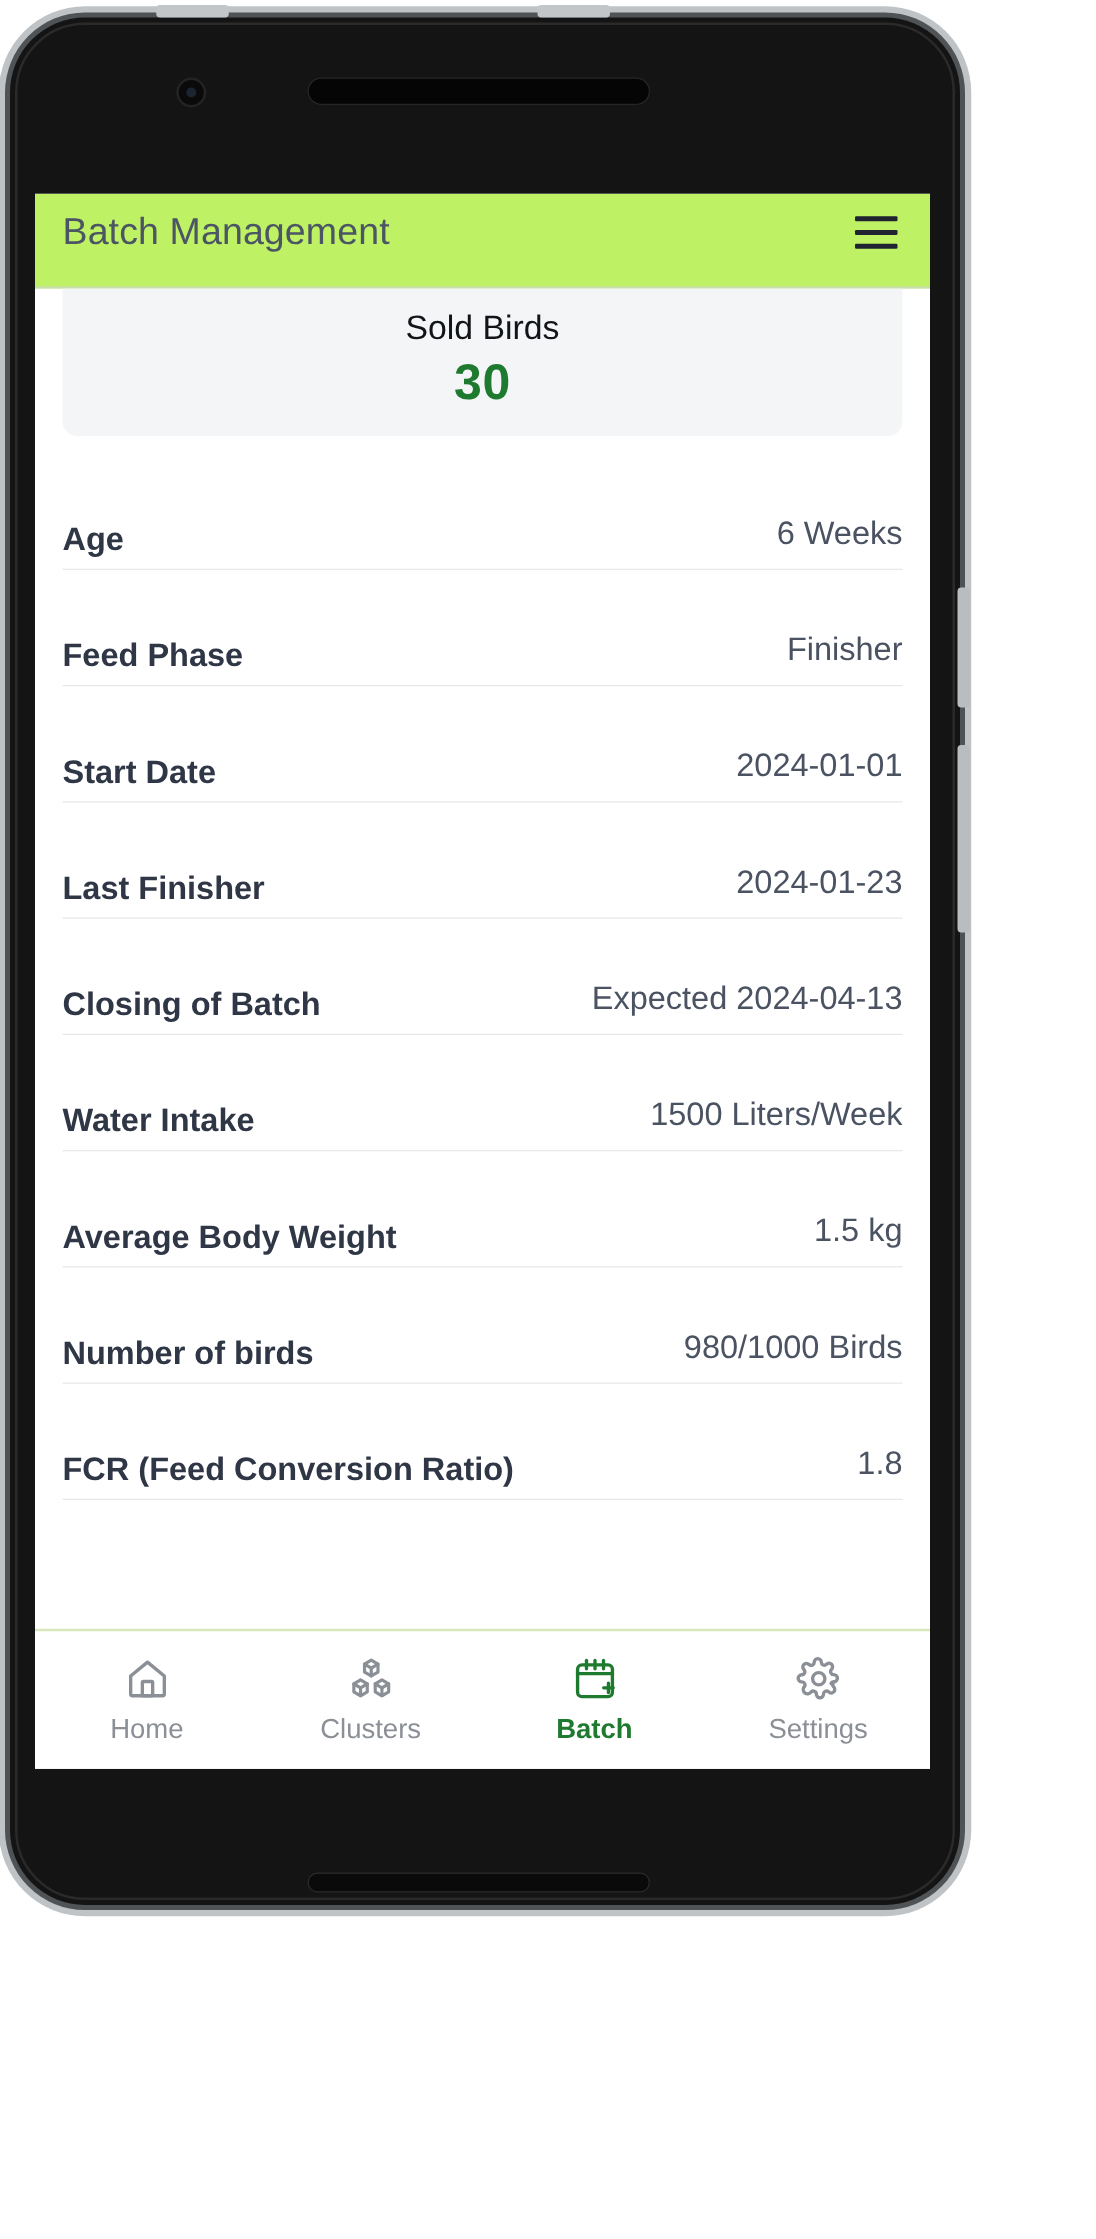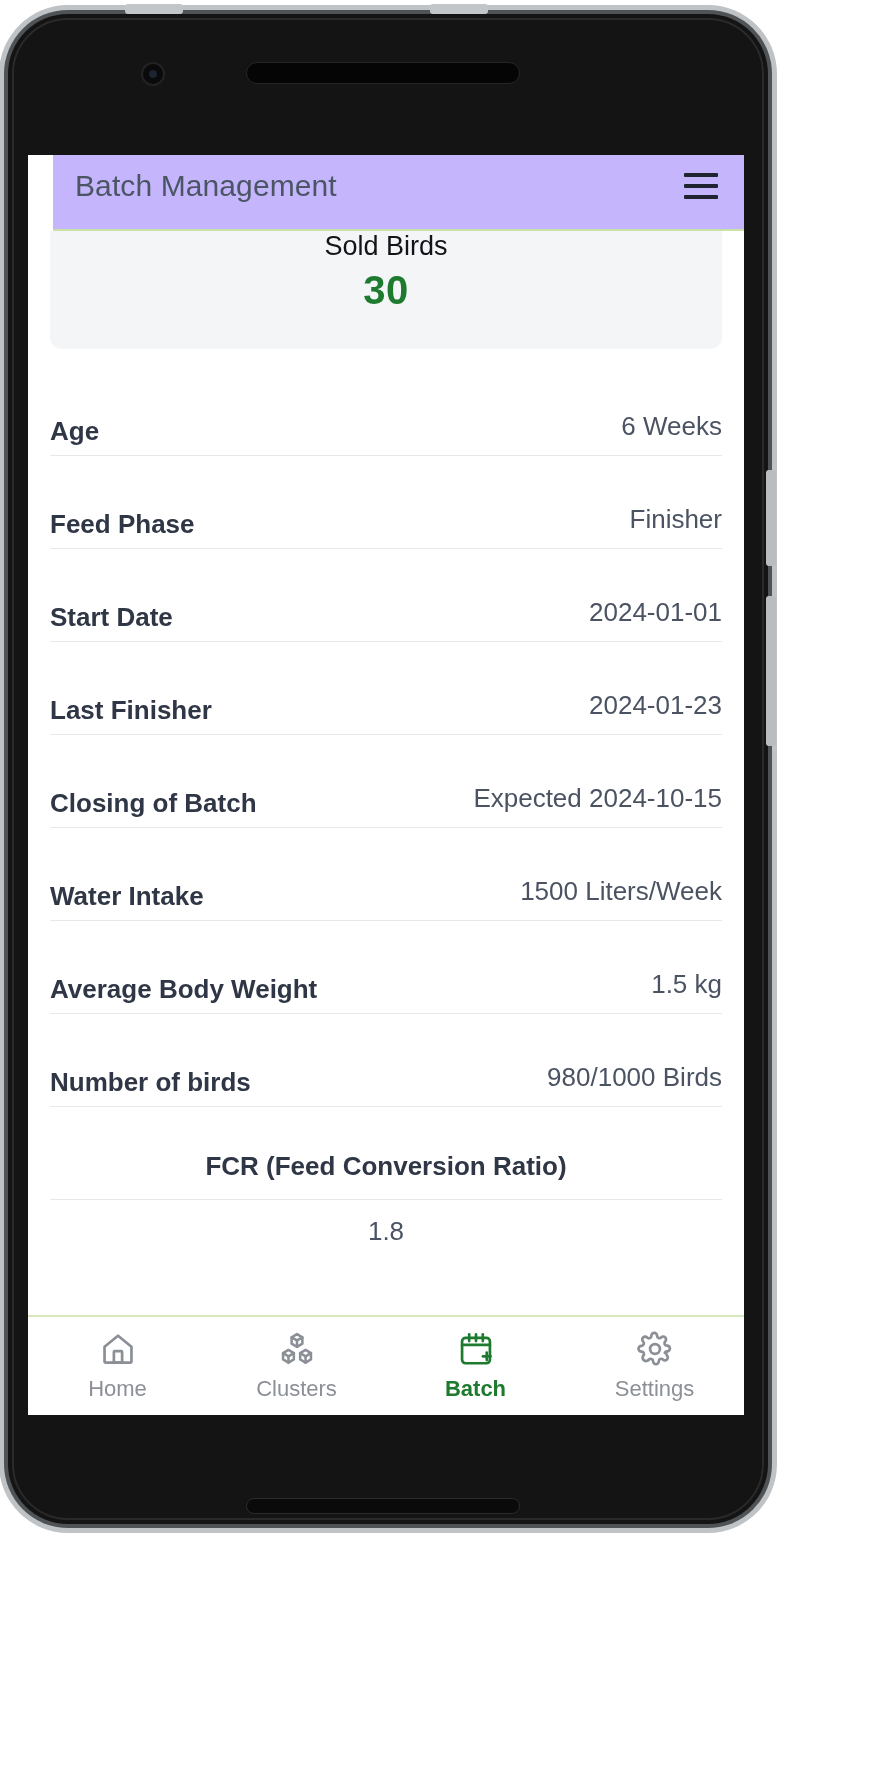--- a/index.html
+++ b/index.html
@@ -55,54 +55,53 @@
 
   
   #screen {
     position:absolute; left:28px; top:155px; width:716px; height:1260px;
     background:#ffffff;
     overflow:hidden;
   }
 
   
   #appbar {
-    position:relative; height:76px; background:#c4b5fd;
+    position:relative; height:76px; background:#bef264;
     display:flex; align-items:center; justify-content:space-between;
     padding:0 26px 12px 22px;
     border-bottom:2px solid #c9e0a8;
-    margin-left:25px;
   }
   #app-title {
     font-size:30px; font-weight:400; color:#4b5563; letter-spacing:.1px;
   }
   .hamburger { width:34px; height:26px; display:flex; flex-direction:column;
                justify-content:space-between; cursor:pointer; }
   .hamburger span { display:block; height:4px; background:#1f2430; border-radius:1px; }
 
   
   #content { position:relative; height:1184px; background:#ffffff; }
 
   
   #summary-card {
     margin:0 22px; height:118px; background:#f4f5f6;
     border-radius:0 0 12px 12px;
     display:flex; flex-direction:column; align-items:center; justify-content:flex-start;
-    padding-top:0;
+    padding-top:16px;
   }
   #summary-label { font-size:27px; color:#111418; font-weight:400; }
   #summary-value { font-size:40px; font-weight:bold; color:#1e7a2e; margin-top:6px; letter-spacing:.5px; }
 
   
   #detail-list { padding:0 22px; margin-top:14px; }
   .row {
     display:flex; align-items:center; justify-content:space-between;
     height:93px;
     border-bottom:1px solid #e6e8ea;
   }
-  .row:last-child { border-bottom:1px solid #e6e8ea;flex-direction:column; }
+  .row:last-child { border-bottom:1px solid #e6e8ea; }
   .row-label { font-size:26px; font-weight:bold; color:#2f3645;margin-top:44px; }
   .row-value { font-size:26px; font-weight:400; color:#4b5363; text-align:right;margin-top:34px; }
 
   
   #action-area {
     position:relative; height:118px;
     display:flex; align-items:center; justify-content:center;
   }
   #close-batch-btn {
     background:#ef4444; color:#ffffff;
@@ -120,21 +119,21 @@
   }
   #fab .plus { position:relative; width:36px; height:36px; }
   #fab .plus:before, #fab .plus:after {
     content:""; position:absolute; background:#ffffff; border-radius:2px;
   }
   #fab .plus:before { left:0; top:15px; width:36px; height:6px; }
   #fab .plus:after { left:15px; top:0; width:6px; height:36px; }
 
   
   #bottom-nav {
-    position:absolute; left:0; bottom:0; width:716px; height:100px;
+    position:absolute; left:0; bottom:0; width:716px; height:112px;
     background:#ffffff; border-top:2px solid #d7e8bd;
     display:flex; align-items:center;
   }
   .nav-item {
     flex:1; display:flex; flex-direction:column; align-items:center;
     gap:8px; cursor:pointer;
   }
   .nav-icon { width:38px; height:38px; display:block; }
   .nav-label { font-size:22px; color:#8b8f96; font-weight:400; }
   .nav-item.active .nav-label { color:#1e7a2e; font-weight:bold; }
@@ -186,21 +185,21 @@
           <div class="row">
             <div class="row-label">Start Date</div>
             <div class="row-value">2024-01-01</div>
           </div>
           <div class="row">
             <div class="row-label">Last Finisher</div>
             <div class="row-value">2024-01-23</div>
           </div>
           <div class="row">
             <div class="row-label">Closing of Batch</div>
-            <div class="row-value">Expected 2024-10-15</div>
+            <div class="row-value">Expected 2024-04-13</div>
           </div>
           <div class="row">
             <div class="row-label">Water Intake</div>
             <div class="row-value">1500 Liters/Week</div>
           </div>
           <div class="row">
             <div class="row-label">Average Body Weight</div>
             <div class="row-value">1.5 kg</div>
           </div>
           <div class="row">

